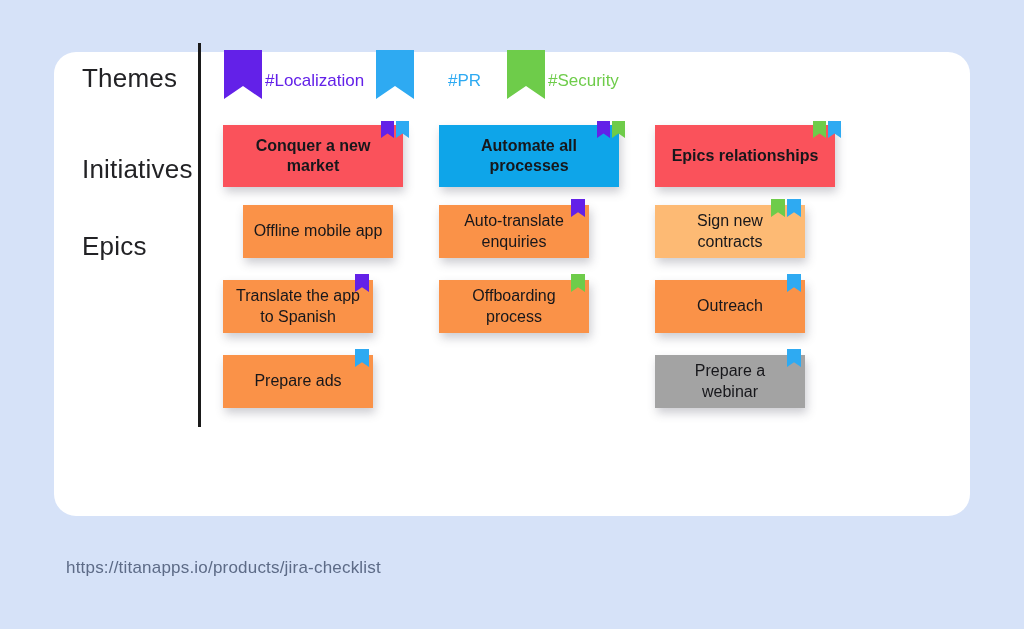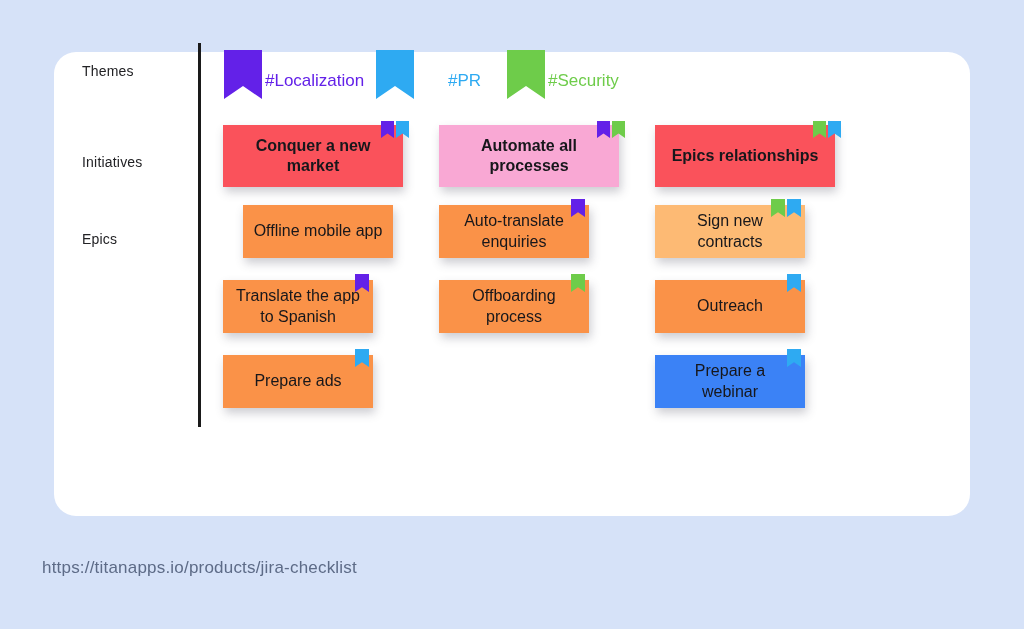--- a/index.html
+++ b/index.html
@@ -23,21 +23,21 @@
     width: 916px;
     height: 464px;
     background: #ffffff;
     border-radius: 22px;
   }
 
   
   .row-label {
     position: absolute;
     color: #222225;
-    font-size: 14px;
+    font-size: 26px;
     font-weight: 400;
     letter-spacing: .2px;
     white-space: nowrap;
   }
   #label-themes     { left: 82px;  top: 63px; }
   #label-initiatives{ left: 82px;  top: 154px; }
   #label-epics      { left: 82px;  top: 231px; }
 
   
   #divider {
@@ -143,21 +143,21 @@
   .card-slot-empty {
     width: 150px;
     height: 53px;
     margin-bottom: 22px;
     visibility: hidden;
   }
 
   
   #footer-url {
     position: absolute;
-    left: 42px;
+    left: 66px;
     top: 558px;
     font-size: 17px;
     color: #5d6b87;
     letter-spacing: .2px;
   }
 </style>
 </head>
 <body>
 
 <div id="board-card"></div>
@@ -215,21 +215,21 @@
     <div class="card epic" style="background: rgb(250, 146, 72);">
       <div class="card-text">Prepare ads</div>
       <div class="card-flags">
         <svg viewBox="0 0 38 49" class="mini-flag" preserveAspectRatio="none">
           <path d="M0 0 H38 V49 L19 36 L0 49 Z" fill="#2eaaf2"></path>
         </svg>
       </div>
     </div>
   </div>
 <div class="column" id="column-1">
-    <div class="card initiative" style="background: #f9a8d4;">
+    <div class="card initiative" style="background: #0ea5e9;">
       <div class="card-text">Automate all processes</div>
       <div class="card-flags">
         <svg viewBox="0 0 38 49" class="mini-flag" preserveAspectRatio="none">
           <path d="M0 0 H38 V49 L19 36 L0 49 Z" fill="#6321e8"></path>
         </svg>
         <svg viewBox="0 0 38 49" class="mini-flag" preserveAspectRatio="none">
           <path d="M0 0 H38 V49 L19 36 L0 49 Z" fill="#6ecc4a"></path>
         </svg>
       </div>
     </div>
@@ -275,21 +275,21 @@
       </div>
     </div>
     <div class="card epic" style="background: rgb(250, 146, 72);">
       <div class="card-text">Outreach</div>
       <div class="card-flags">
         <svg viewBox="0 0 38 49" class="mini-flag" preserveAspectRatio="none">
           <path d="M0 0 H38 V49 L19 36 L0 49 Z" fill="#2eaaf2"></path>
         </svg>
       </div>
     </div>
-    <div class="card epic" style="background: #3b82f6;">
+    <div class="card epic" style="background: #a3a3a3;">
       <div class="card-text">Prepare a webinar</div>
       <div class="card-flags">
         <svg viewBox="0 0 38 49" class="mini-flag" preserveAspectRatio="none">
           <path d="M0 0 H38 V49 L19 36 L0 49 Z" fill="#2eaaf2"></path>
         </svg>
       </div>
     </div>
   </div>
 
 <div id="footer-url">https://titanapps.io/products/jira-checklist</div>

